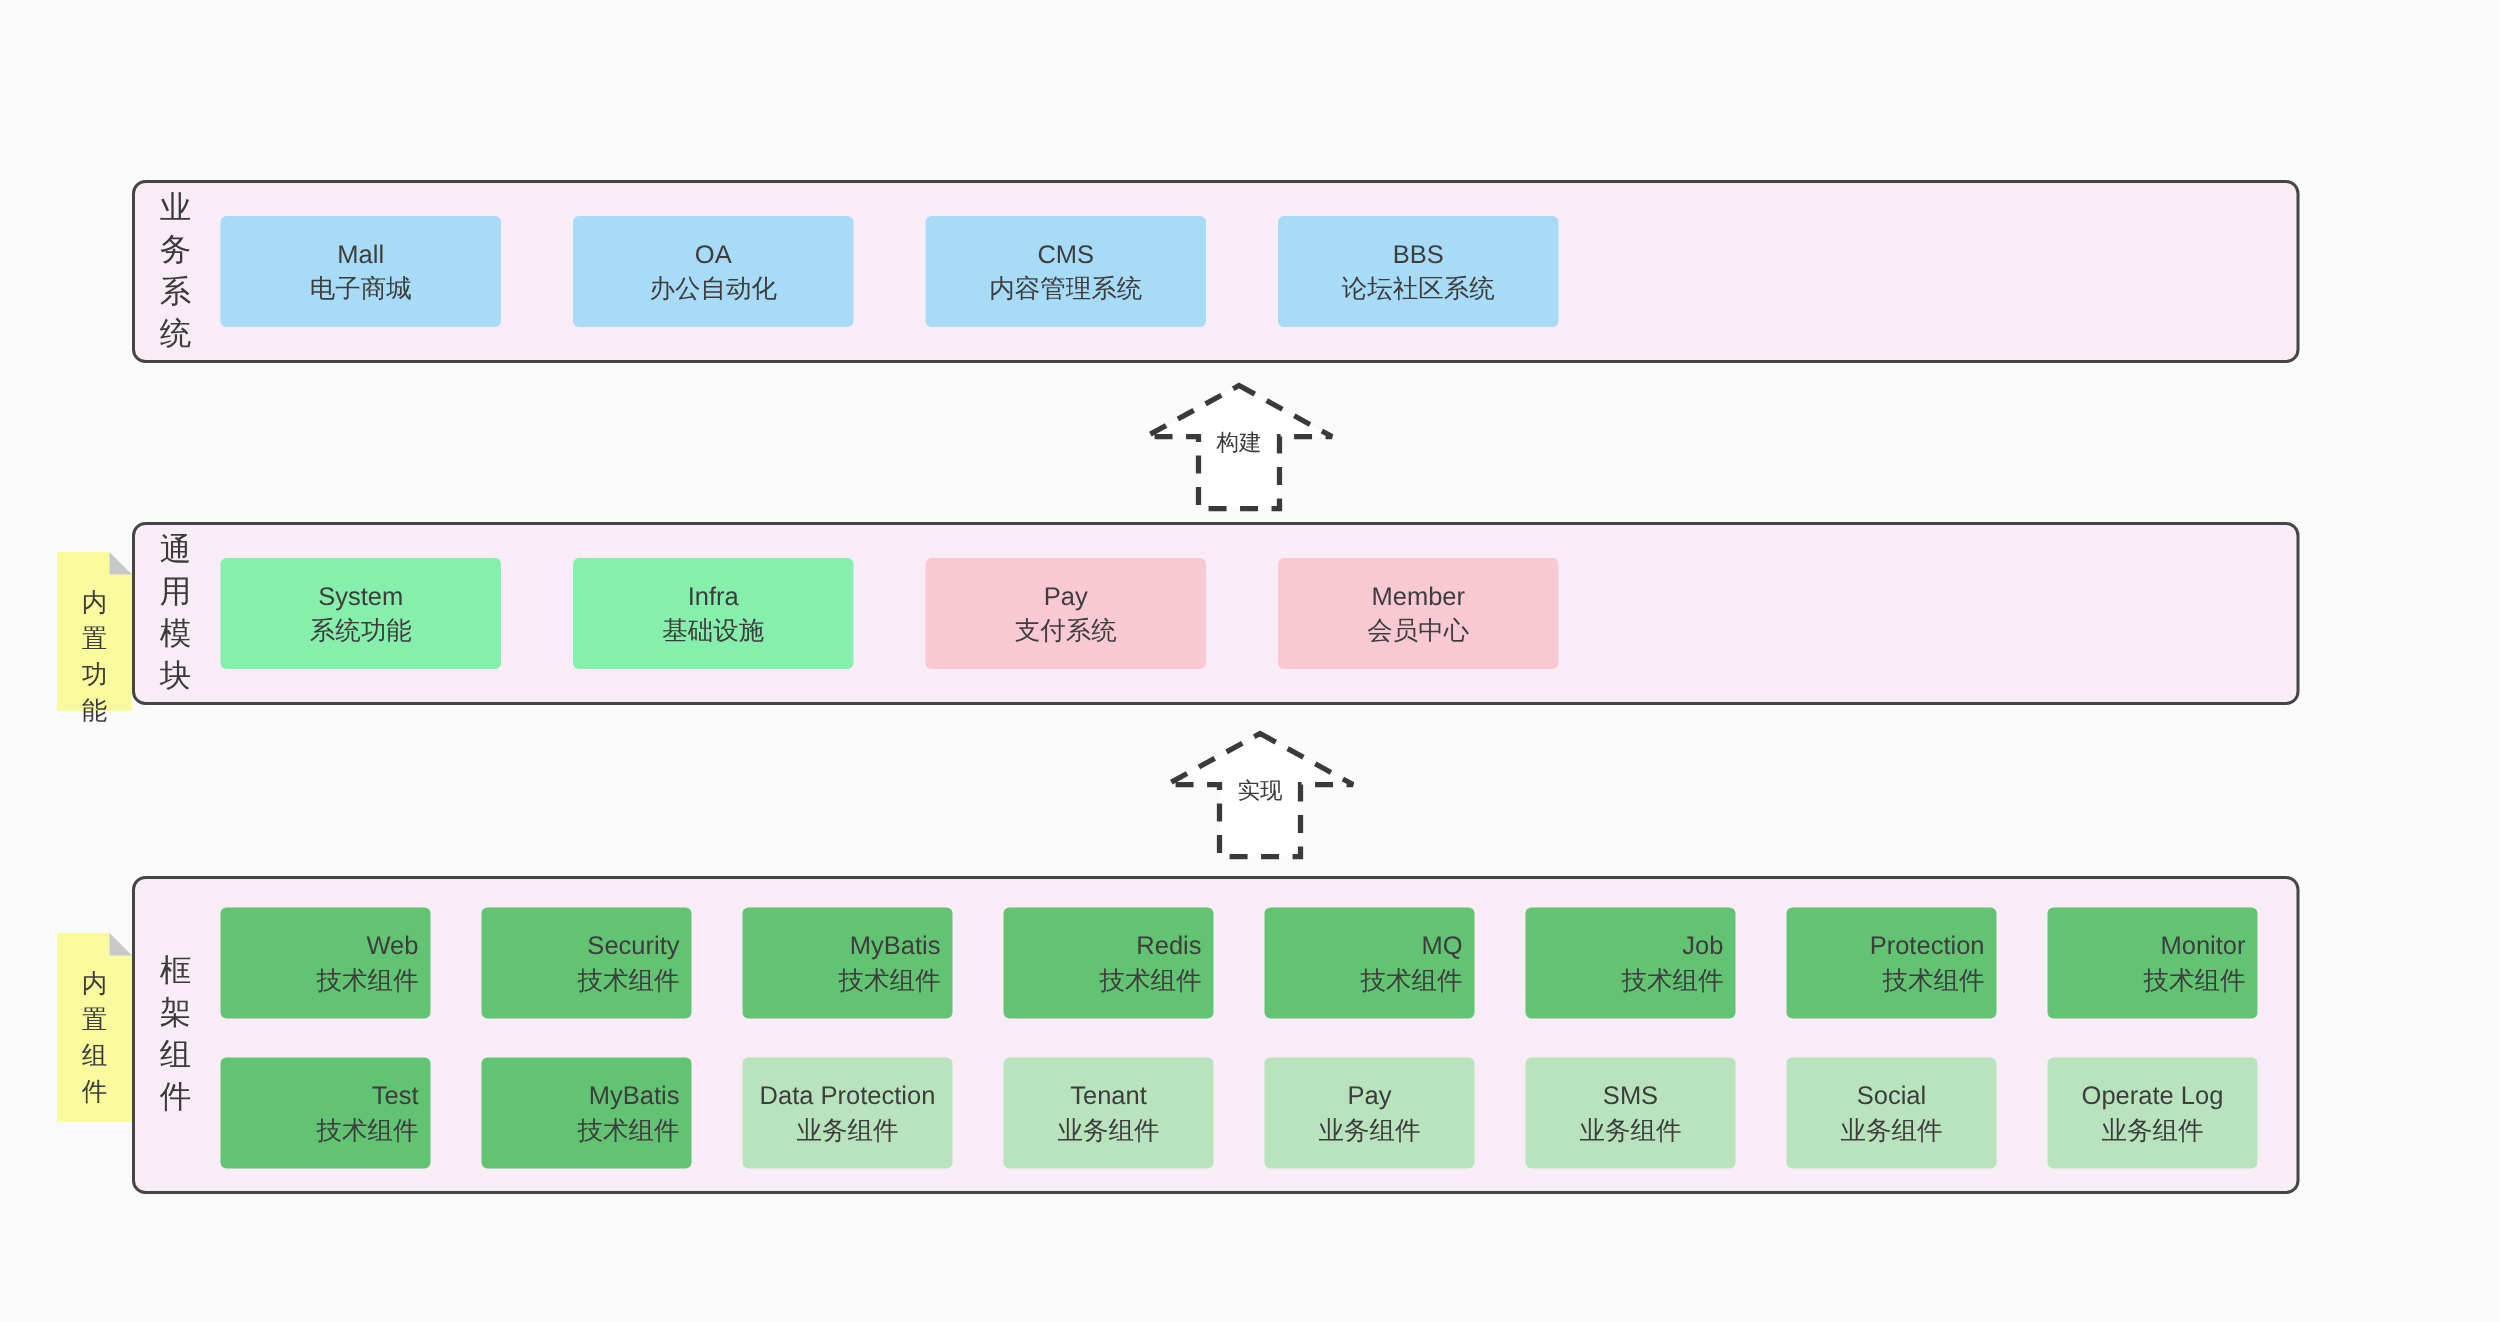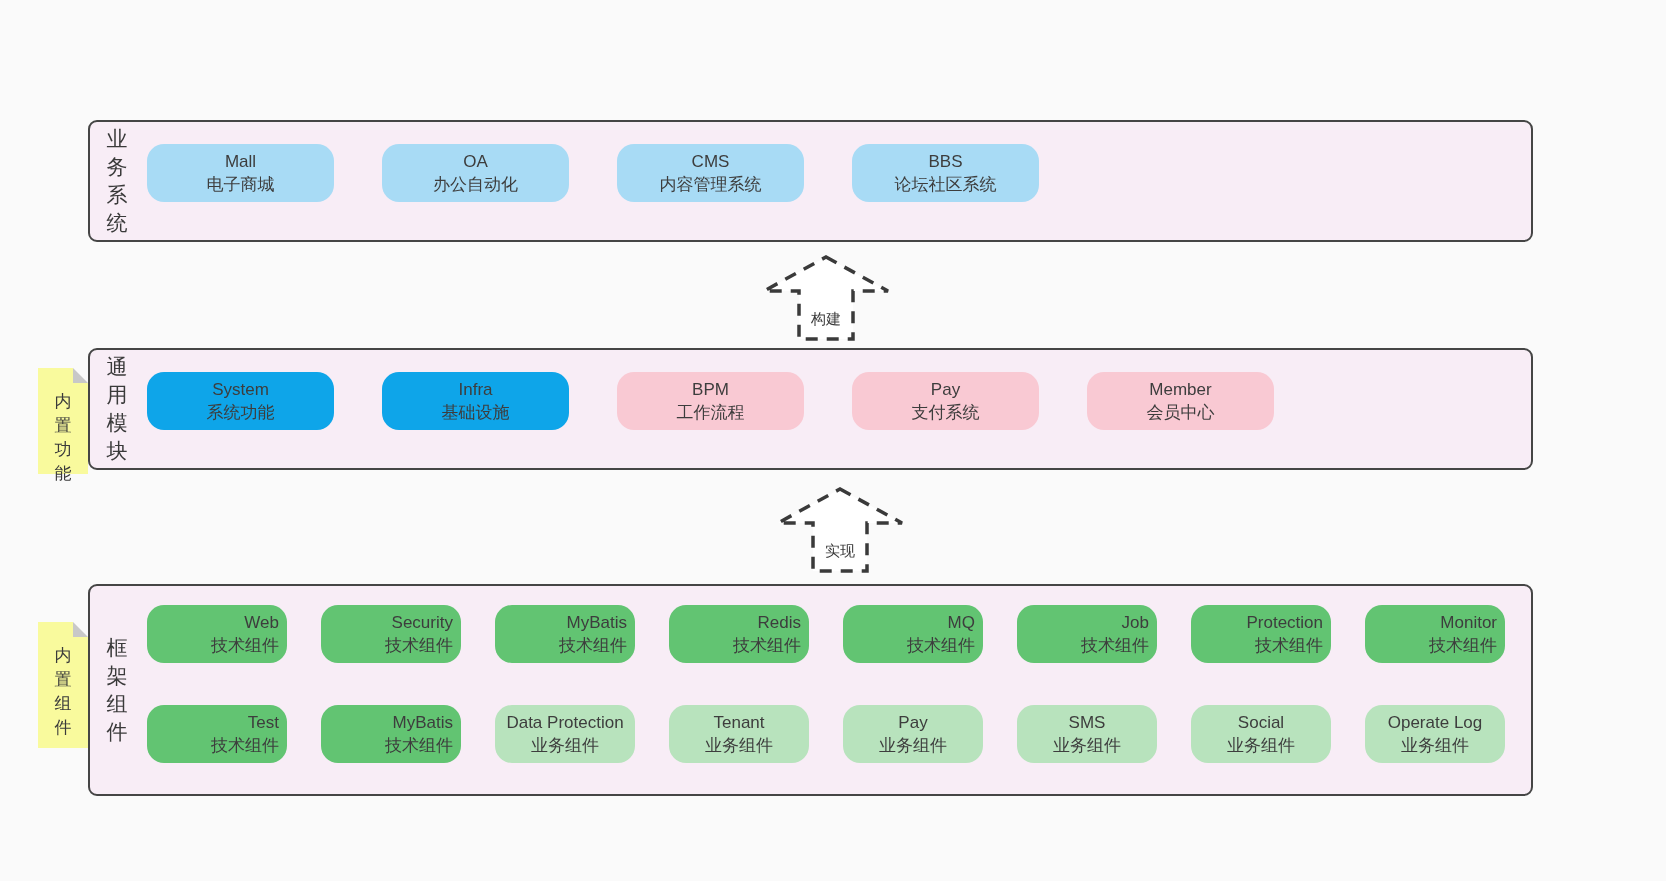--- a/index.html
+++ b/index.html
@@ -21,48 +21,48 @@
     position:absolute;left:13px;top:50%;transform:translateY(-50%);
     width:28px;text-align:center;font-size:21px;line-height:28px;color:#3a3a3a;
   }
   .boxrow{position:absolute;left:57px;display:flex;gap:48px;}
   #layer-business .boxrow,#layer-modules .boxrow{top:22px;}
   #layer-components .boxrow{gap:34px;}
   .row1{top:19px;}
   .row2{top:119px;}
 
   .box{
-    width:187px;height:58px;border-radius:17px;box-sizing:border-box;
+    width:187px;height:74px;border-radius:4px;box-sizing:border-box;
     display:flex;flex-direction:column;align-items:center;justify-content:center;
     text-align:center;font-size:17px;line-height:23px;padding:0 8px;
   }
   #layer-components .box{width:140px;}
   .blue{background:#a8dbf5;}
-  .red{background:#0ea5e9;}
+  .red{background:#86efac;}
   .pink{background:#f9c9d3;}
   .green{background:#62c472;align-items:flex-end;}
   .lightgreen{background:#b8e3bd;}
 
   .sticky{position:absolute;width:50px;background:#f9fa9d;}
   #sticky-modules{left:38px;top:368px;height:106px;}
   #sticky-components{left:38px;top:622px;height:126px;}
   .sticky-fold{
     position:absolute;top:0;right:0;width:0;height:0;
     border-top:15px solid #fafafa;border-left:15px solid #c8c8c8;
   }
   .sticky-text{
     margin-top:22px;text-align:center;font-size:17px;line-height:24px;color:#3a3a3a;
   }
 
   .arrow{position:absolute;width:140px;height:88px;}
   #arrow-build{left:756px;top:254px;}
   #arrow-implement{left:770px;top:486px;}
   .arrow svg{display:block;}
   .arrow-label{
-    position:absolute;left:50%;top:56px;transform:translateX(-50%);
+    position:absolute;left:50%;top:32px;transform:translateX(-50%);
     background:#ffffff;padding:0 4px;font-size:15px;color:#3a3a3a;white-space:nowrap;
   }
 </style>
 </head>
 <body>
 
 <section class="layer" id="layer-business">
   <div class="layer-label vstack">业<br>务<br>系<br>统</div>
   <div class="boxrow">
     <div class="box blue">
@@ -101,24 +101,20 @@
   <div class="boxrow">
     <div class="box red">
       <span>System</span>
       <span>系统功能</span>
     </div>
     <div class="box red">
       <span>Infra</span>
       <span>基础设施</span>
     </div>
     <div class="box pink">
-      <span>BPM</span>
-      <span>工作流程</span>
-    </div>
-    <div class="box pink">
       <span>Pay</span>
       <span>支付系统</span>
     </div>
     <div class="box pink">
       <span>Member</span>
       <span>会员中心</span>
     </div>
   </div>
 </section>
 

